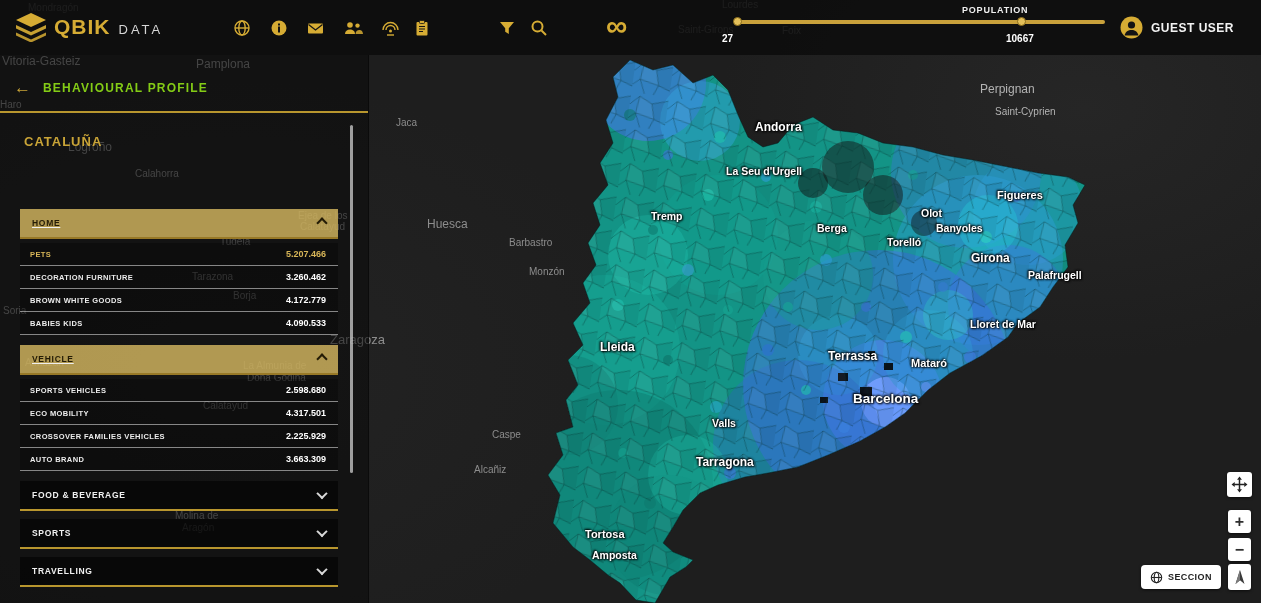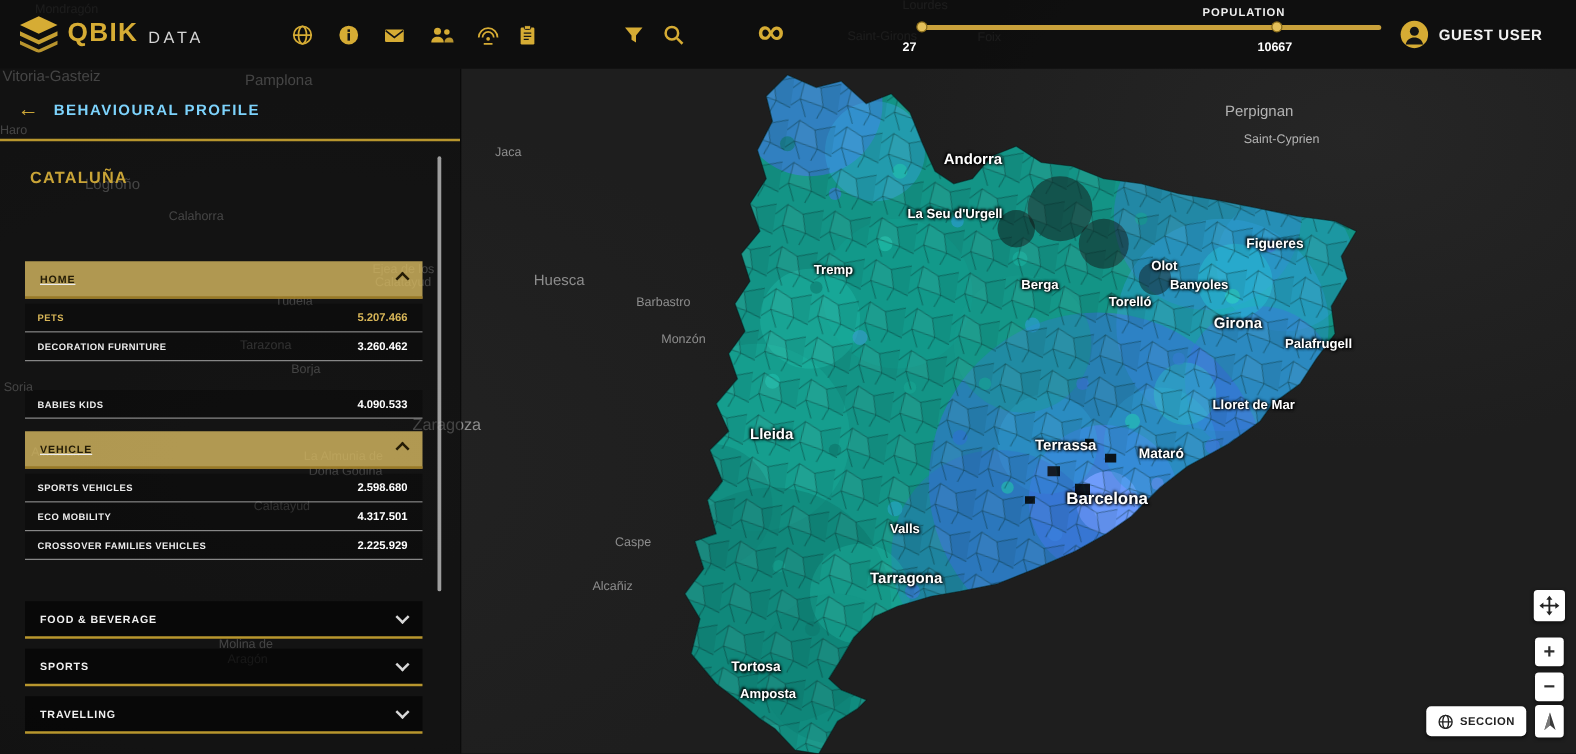--- a/index.html
+++ b/index.html
@@ -36,21 +36,21 @@
   #pop-max{left:1006px;top:33px;font-size:10px;font-weight:bold;color:#fff;}
   #user{left:1120px;top:16px;display:flex;align-items:center;gap:8px;cursor:pointer;}
   #user-label{font-size:12px;font-weight:bold;color:#f2f2f2;letter-spacing:.5px;}
 
   
   #sidebar{position:absolute;left:0;top:55px;width:368px;height:548px;z-index:9;
     background:rgba(10,10,10,0.55);border-right:1px solid rgba(0,0,0,.4);}
   .sb-abs{position:absolute;box-sizing:border-box;}
   #back-row{left:14px;top:24px;display:flex;align-items:center;gap:12px;}
   #back-icon{color:#c9a437;font-size:17px;font-weight:bold;cursor:pointer;line-height:1;}
-  #panel-title{font-size:12px;font-weight:bold;color:#7dd3fc;letter-spacing:1.2px;}
+  #panel-title{font-size:12px;font-weight:bold;color:#84cc16;letter-spacing:1.2px;}
   #title-underline{left:0;top:56px;width:368px;height:2px;background:#b8962e;}
   #region-title{left:24px;top:79px;font-size:13px;font-weight:bold;color:#c9a437;letter-spacing:1px;}
 
   .row-header{left:20px;width:318px;height:30px;background:rgba(3,3,3,.68);
     border-bottom:2px solid #b8962e;display:flex;align-items:center;
     justify-content:space-between;padding:0 12px;cursor:pointer;}
   .row-header .lbl{font-size:8.5px;font-weight:bold;color:#f0f0f0;letter-spacing:.7px;}
   .row-header.gold{background:rgba(216,186,98,.8);border-bottom:2px solid rgba(150,118,34,.9);text-decoration:underline;}
   .row-header.gold .lbl{color:#241c06;}
   .chev{width:6px;height:6px;border-right:2px solid #d8d8d8;border-bottom:2px solid #d8d8d8;flex:0 0 auto;}
@@ -339,40 +339,48 @@
       <span class="chev up"></span>
     </div>
     <div class="item sel sb-abs" style="top:188px">
       <span class="il">PETS</span>
       <span class="iv">5.207.466</span>
     </div>
     <div class="item sb-abs" style="top:211px">
       <span class="il">DECORATION FURNITURE</span>
       <span class="iv">3.260.462</span>
     </div>
+    <div class="item sb-abs" style="top:234px">
+      <span class="il">BROWN WHITE GOODS</span>
+      <span class="iv">4.172.779</span>
+    </div>
     <div class="item sb-abs" style="top:257px">
       <span class="il">BABIES KIDS</span>
       <span class="iv">4.090.533</span>
     </div>
 
     <div class="row-header gold sb-abs" style="top:290px">
       <span class="lbl">VEHICLE</span>
       <span class="chev up"></span>
     </div>
     <div class="item sb-abs" style="top:324px">
       <span class="il">SPORTS VEHICLES</span>
       <span class="iv">2.598.680</span>
     </div>
     <div class="item sb-abs" style="top:347px">
       <span class="il">ECO MOBILITY</span>
       <span class="iv">4.317.501</span>
     </div>
     <div class="item sb-abs" style="top:370px">
       <span class="il">CROSSOVER FAMILIES VEHICLES</span>
       <span class="iv">2.225.929</span>
+    </div>
+    <div class="item sb-abs" style="top:393px">
+      <span class="il">AUTO BRAND</span>
+      <span class="iv">3.663.309</span>
     </div>
 
     <div class="row-header sb-abs" style="top:426px">
       <span class="lbl">FOOD &amp; BEVERAGE</span>
       <span class="chev down"></span>
     </div>
     <div class="row-header sb-abs" style="top:464px">
       <span class="lbl">SPORTS</span>
       <span class="chev down"></span>
     </div>

